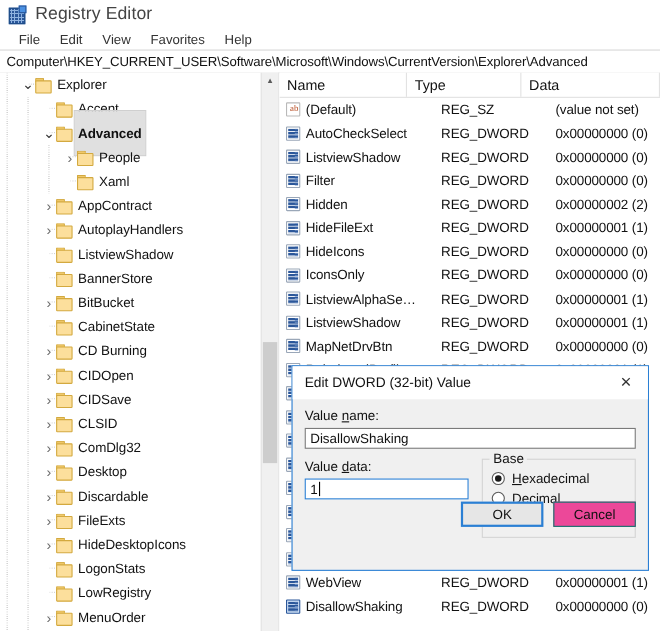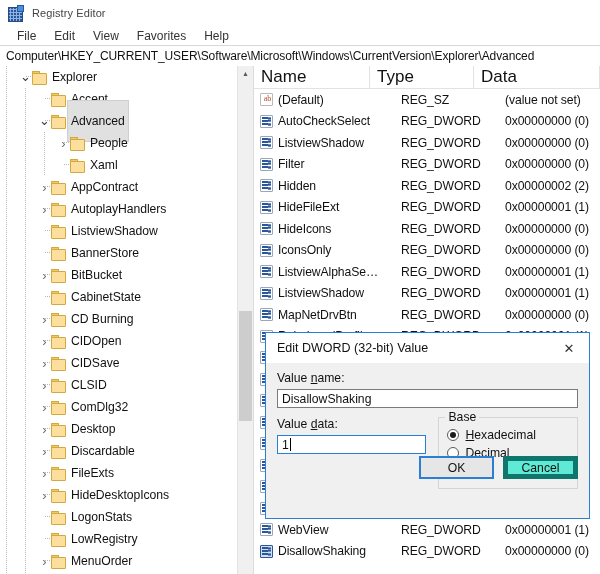--- a/index.html
+++ b/index.html
@@ -14,21 +14,21 @@
 
   
   .titlebar{height:26px;display:flex;align-items:center;padding-left:8px;background:#fff;}
   .app-icon{width:16px;height:16px;position:relative;margin-right:8px;flex:none;}
   .app-icon .grid{position:absolute;left:0;top:2px;width:13px;height:13px;background:#2b579a;
      background-image:
        linear-gradient(to right,transparent 0 1px,#8fb3e0 1px 2px,transparent 2px 4px,#8fb3e0 4px 5px,transparent 5px 7px,#8fb3e0 7px 8px,transparent 8px 10px,#8fb3e0 10px 11px,transparent 11px),
        linear-gradient(to bottom,transparent 0 1px,#8fb3e0 1px 2px,transparent 2px 4px,#8fb3e0 4px 5px,transparent 5px 7px,#8fb3e0 7px 8px,transparent 8px 10px,#8fb3e0 10px 11px,transparent 11px);
      border:1px solid #1f4e89;}
   .app-icon .dot{position:absolute;right:0;top:0;width:5px;height:5px;background:#4a90e2;border:1px solid #2b579a;}
-  .title-text{font-size:11px;color:#444;letter-spacing:.1px;}
+  .title-text{font-size:16px;color:#444;letter-spacing:.1px;}
 
   
   .menubar{height:20px;display:flex;align-items:center;padding-left:8px;background:#fff;}
   .menu-item{font-size:12px;color:#333;padding:1px 9px;cursor:default;}
 
   
   .addressbar{position:absolute;left:0;top:45px;width:600px;height:20px;
      border-top:1px solid #d8d8d8;border-bottom:1px solid #d8d8d8;background:#fff;
      display:flex;align-items:center;}
   .address-text{font-size:12px;color:#111;padding-left:6px;white-space:nowrap;letter-spacing:-.1px;}
@@ -41,36 +41,36 @@
   
   .tree{position:absolute;left:0;top:0;width:238px;}
   .trow{height:22px;display:flex;align-items:center;position:relative;white-space:nowrap;}
   .twist{width:13px;height:22px;flex:none;display:flex;align-items:center;justify-content:center;
      font-size:9px;color:#6d6d6d;}
   .twist.open{color:#3a3a3a;}
   .folder{width:15px;height:13px;flex:none;margin-right:5px;position:relative;}
   .folder .tab{position:absolute;left:0;top:0;width:6px;height:3px;background:#f0c96b;border:1px solid #d3a93f;border-bottom:none;border-radius:1px 1px 0 0;}
   .folder .body{position:absolute;left:0;top:2px;width:13px;height:10px;background:#fcdf9c;border:1px solid #d3a93f;border-radius:0 1px 1px 1px;}
   .tlabel{font-size:12.2px;color:#111;letter-spacing:-.05px;}
-  .trow.selected .tlabel{background:#e0e0e0;padding:13px 3px;margin-left:-3px;outline:1px solid #cfcfcf;}
+  .trow.selected .tlabel{background:#e0e0e0;padding:13px 3px;margin-left:-3px;outline:1px solid #cfcfcf;font-weight:bold;}
   .tline{position:absolute;top:0;width:1px;height:22px;
      background-image:linear-gradient(to bottom,#b9b9b9 0 1px,transparent 1px 2px);
      background-size:1px 2px;}
   .telbow{position:absolute;top:10px;width:8px;height:1px;
      background-image:linear-gradient(to right,#b9b9b9 0 1px,transparent 1px 2px);
      background-size:2px 1px;}
 
   
   .sb{position:absolute;right:0;top:0;width:15px;background:#f0f0f0;border-left:1px solid #e3e3e3;}
   .sb .arrow{height:15px;display:flex;align-items:center;justify-content:center;font-size:7px;color:#5a5a5a;}
   .sb .thumb{position:absolute;left:1px;width:13px;background:#cdcdcd;}
 
   
   .lheader{height:22px;display:flex;background:#fff;border-bottom:1px solid #e2e2e2;}
-  .lheader .hc{font-size:17px;color:#111;display:flex;align-items:center;padding-left:7px;
+  .lheader .hc{font-size:13px;color:#111;display:flex;align-items:center;padding-left:7px;
      border-right:1px solid #e2e2e2;box-sizing:border-box;}
   .hc-name{width:116px;}
   .hc-type{width:104px;}
   .hc-data{width:126px;border-right:none;}
   .lrow{height:21.5px;display:flex;align-items:center;white-space:nowrap;}
   .vicon{width:13px;height:13px;flex:none;margin-left:6px;margin-right:5px;position:relative;
      border:1px solid #9aa7b8;background:#fff;border-radius:1px;box-sizing:border-box;}
   .vicon.dw{background:#fff;}
   .vicon.dw::before{content:"";position:absolute;left:1px;top:1px;width:9px;height:9px;
      background-image:
@@ -108,21 +108,21 @@
   .groupbox{border:1px solid #d4d4d4;box-sizing:border-box;padding:6px 8px 8px 8px;position:relative;height:72px;}
   .gb-title{position:absolute;top:-8px;left:6px;background:#f0f0f0;padding:0 3px;font-size:12.2px;color:#111;}
   .radio-row{display:flex;align-items:center;margin-top:4px;}
   .radio{width:12px;height:12px;border:1px solid #5a5a5a;border-radius:50%;background:#fff;
      flex:none;margin-right:6px;position:relative;box-sizing:border-box;}
   .radio.on::after{content:"";position:absolute;left:2px;top:2px;width:6px;height:6px;
      border-radius:50%;background:#1a1a1a;}
   .radio-lbl{font-size:12.2px;color:#111;}
   .radio-lbl u{text-decoration:underline;}
   .btns{position:absolute;right:11px;bottom:10px;display:flex;gap:9px;margin-top:32px;}
-  .btn{width:75px;height:23px;border:5px solid #0f766e;background:#5eead4;box-sizing:border-box;
+  .btn{width:75px;height:23px;border:1px solid #0f766e;background:#ec4899;box-sizing:border-box;
      display:flex;align-items:center;justify-content:center;font-size:12.2px;color:#111;cursor:default;}
   .btn.default{border:2px solid #2a7fd4;background:#e6e6e6;}
 </style>
 </head>
 <body>
 
 <div id="app">
 
   <div class="titlebar">
     <div class="app-icon">

